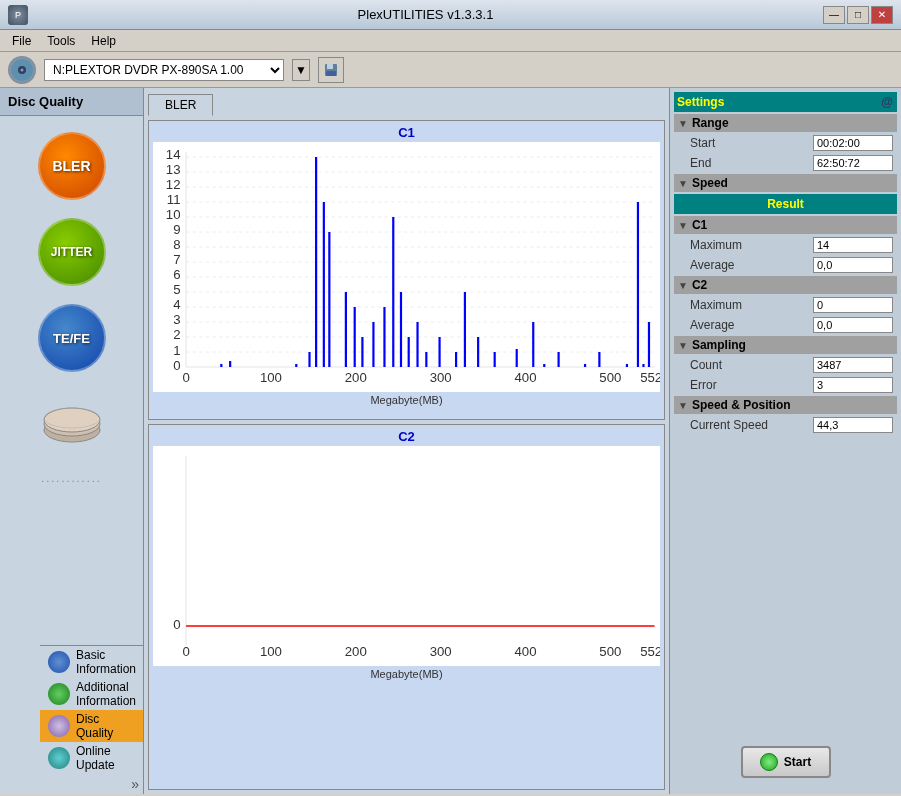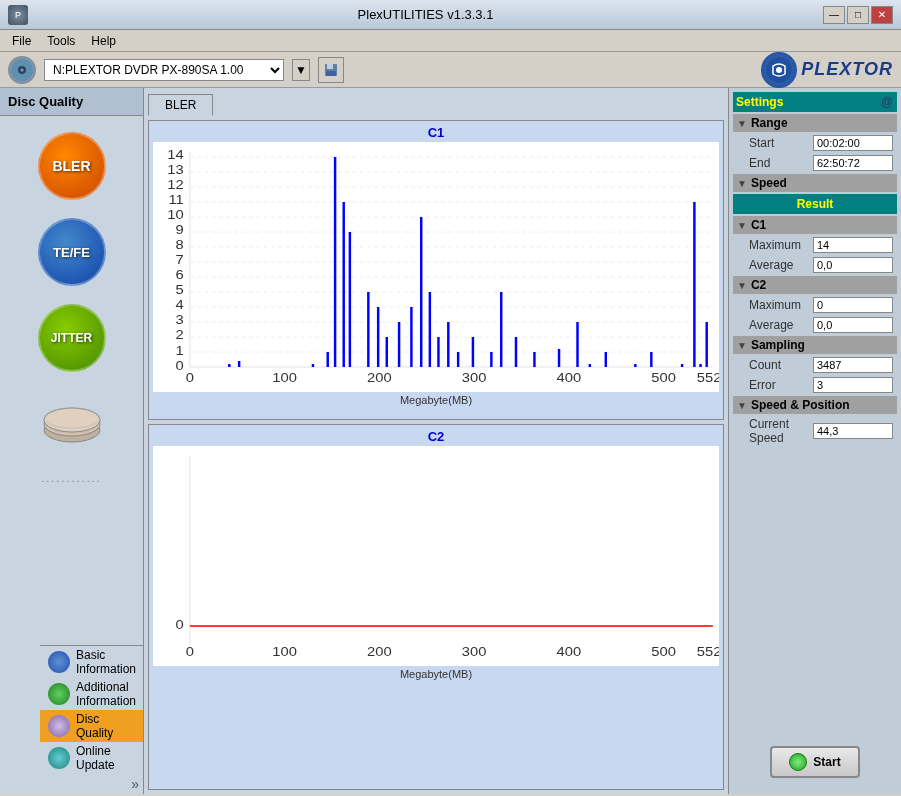--- a/index.html
+++ b/index.html
@@ -224,21 +224,21 @@
       overflow: hidden;
     }
     .chart-top-area { height: 250px; }
     .chart-bot-area { height: 220px; }
 
     
     .chart-svg { width: 100%; height: 100%; }
 
     
     .right-panel {
-      width: 173px;
+      width: 232px;
       background: #c0ccd8;
       border-left: 1px solid #888;
       display: flex;
       flex-direction: column;
       padding: 4px;
       gap: 2px;
     }
     .settings-header {
       background: #008080;
       color: #ffff00;
@@ -341,53 +341,43 @@
     <option>N:PLEXTOR DVDR   PX-890SA  1.00</option>
   </select>
   <div class="drive-select-btn">▼</div>
   <div class="save-btn">
     <svg width="16" height="16" viewBox="0 0 16 16">
         <rect x="2" y="2" width="12" height="12" rx="1" fill="#6080a0"></rect>
         <rect x="4" y="2" width="6" height="5" fill="#c0d0e0"></rect>
         <rect x="3" y="9" width="10" height="5" rx="1" fill="#4060a0"></rect>
       </svg>
   </div>
-  <div class="plextor-logo">
-    <div class="plextor-logo-circle">
-      <svg width="28" height="28" viewBox="0 0 28 28">
-          <circle cx="14" cy="14" r="13" fill="#2050a0"></circle>
-          <path d="M8 10 Q14 6 20 10 L20 18 Q14 22 8 18 Z" fill="none" stroke="white" stroke-width="1.5"></path>
-          <circle cx="14" cy="14" r="3" fill="white"></circle>
-        </svg>
-    </div>
-    <span class="plextor-text" style="font-size:18px;font-weight:bold;color:#1a3a8a;font-style:italic;">PLEXTOR</span>
-  </div>
 </div>
 
 <div class="main-layout">
 
   <div class="sidebar">
     <div class="sidebar-header">Disc Quality</div>
     <div class="disc-icons">
 
       <button class="disc-icon-btn">
         <div class="disc-circle disc-bler">
           <span style="font-size:14px;font-weight:bold;color:white;text-shadow:1px 1px 3px rgba(0,0,0,0.7);">BLER</span>
         </div>
       </button>
 
       <button class="disc-icon-btn">
+        <div class="disc-circle disc-jitter">
+          <span style="font-size:12px;font-weight:bold;color:white;text-shadow:1px 1px 3px rgba(0,0,0,0.7);">JITTER</span>
+        </div>
+      </button>
+
+      <button class="disc-icon-btn">
         <div class="disc-circle disc-tefe">
           <span style="font-size:13px;font-weight:bold;color:white;text-shadow:1px 1px 3px rgba(0,0,0,0.7);">TE/FE</span>
-        </div>
-      </button>
-
-      <button class="disc-icon-btn">
-        <div class="disc-circle disc-jitter">
-          <span style="font-size:12px;font-weight:bold;color:white;text-shadow:1px 1px 3px rgba(0,0,0,0.7);">JITTER</span>
         </div>
       </button>
 
       <button class="disc-icon-btn">
         <div style="width:68px;height:52px;display:flex;align-items:center;justify-content:center;">
           <svg width="64" height="48" viewBox="0 0 64 48">
             <ellipse cx="32" cy="30" rx="28" ry="12" fill="#c0b0a0" stroke="#888" stroke-width="1"></ellipse>
             <ellipse cx="32" cy="24" rx="28" ry="12" fill="#d0c0b0" stroke="#888" stroke-width="1"></ellipse>
             <ellipse cx="32" cy="20" rx="28" ry="12" fill="#e0d0c0" stroke="#888" stroke-width="1"></ellipse>
             <ellipse cx="32" cy="18" rx="28" ry="10" fill="none" stroke="#aaa" stroke-width="0.5"></ellipse>

